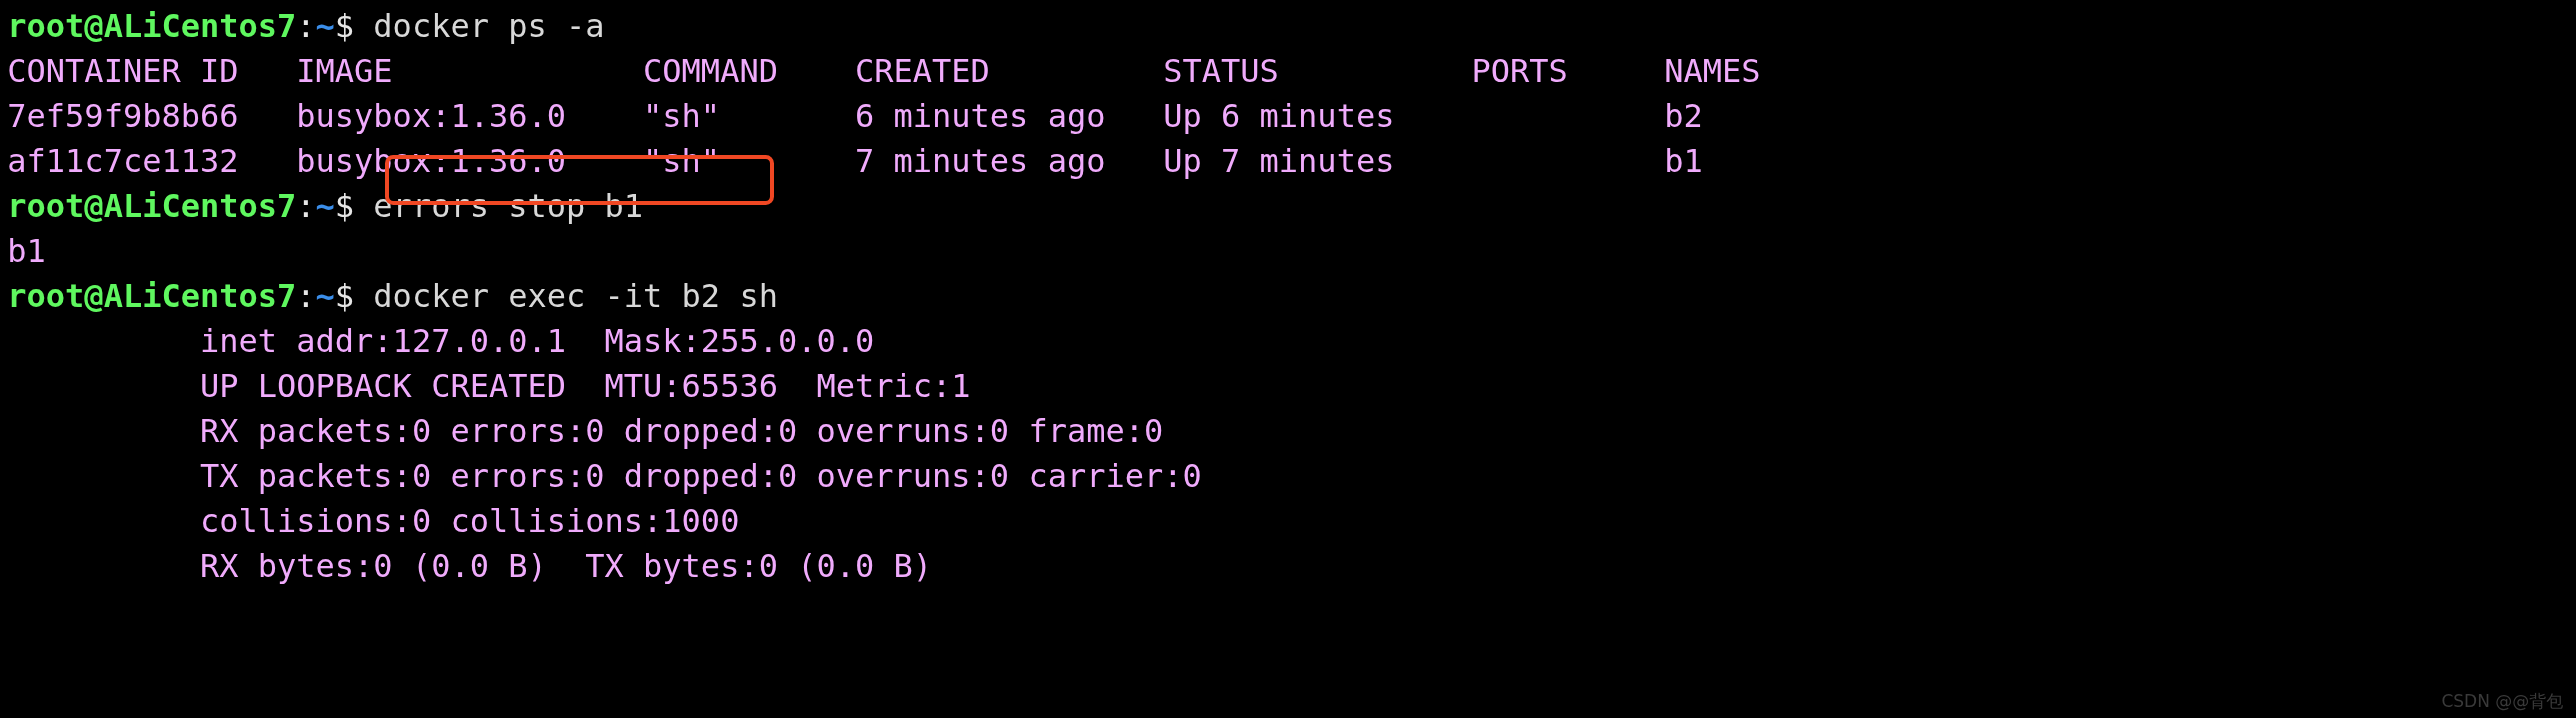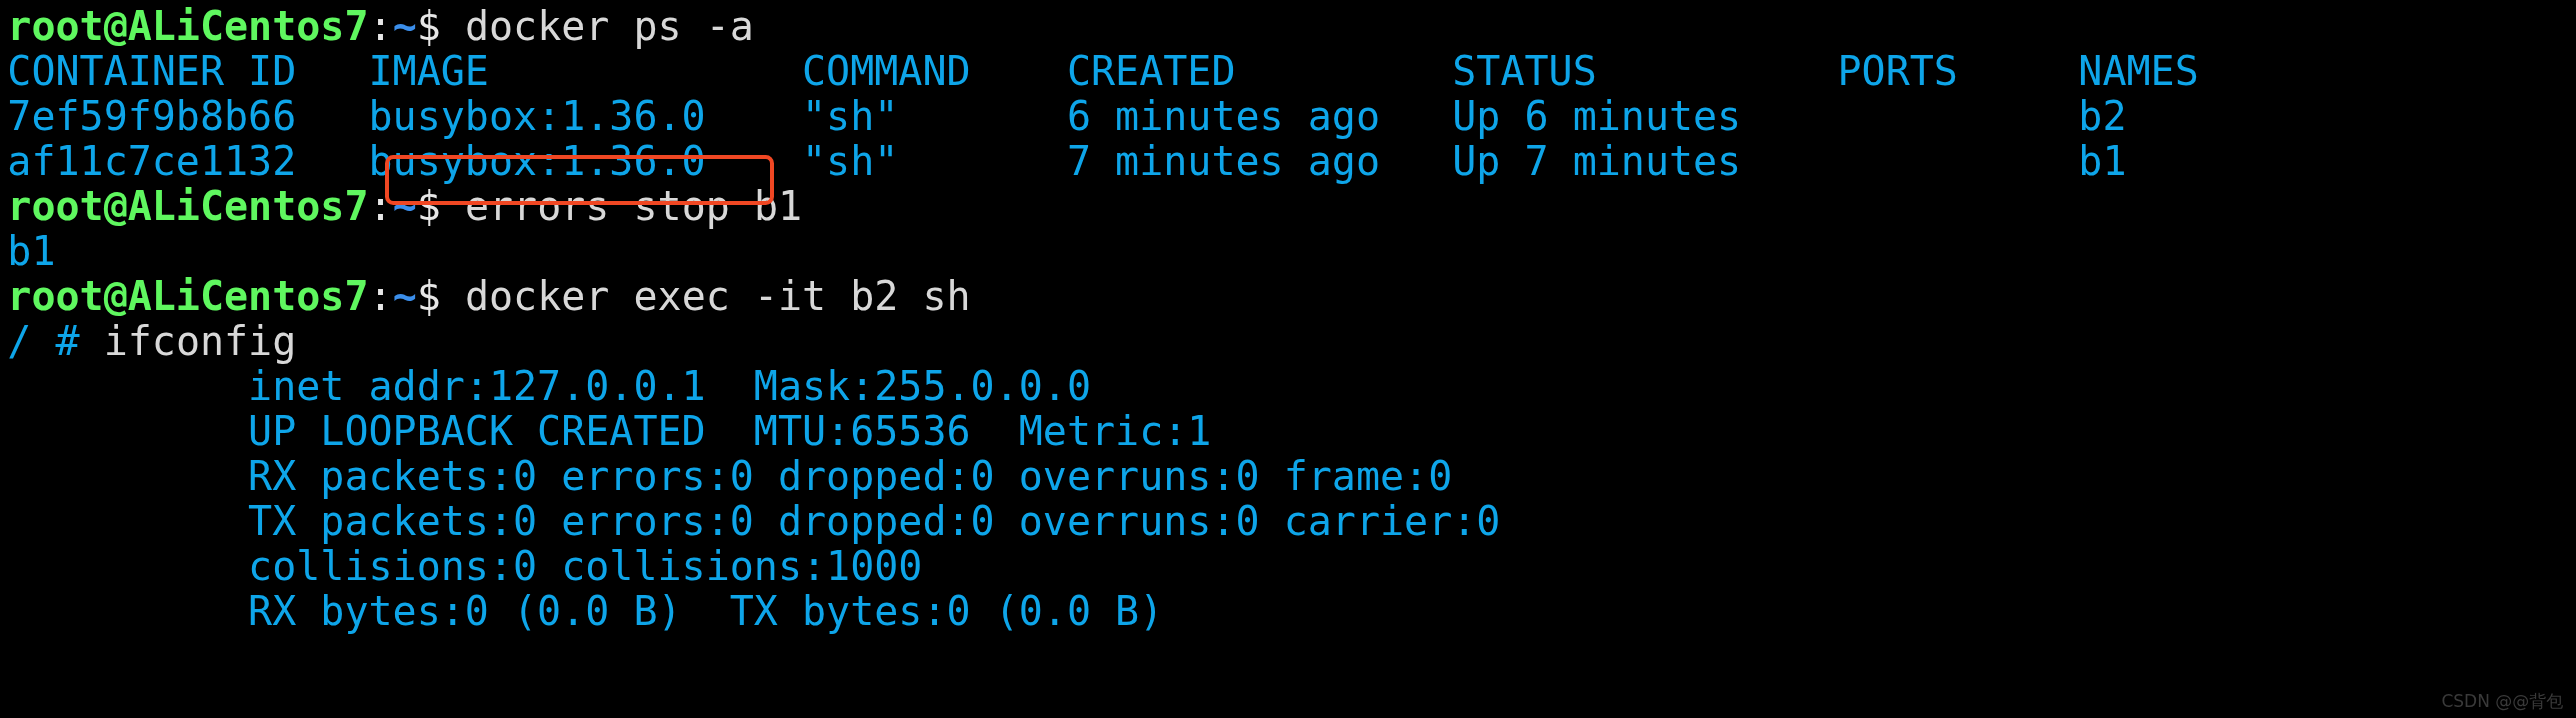--- a/index.html
+++ b/index.html
@@ -20,21 +20,21 @@
     height: 718px;
     background: #000000;
     box-sizing: border-box;
     padding: 3.6px 0 0 7.3px;
   }
 
   .line {
     display: block;
     white-space: pre;
     font-family: "DejaVu Sans Mono", "Liberation Mono", monospace;
-    font-size: 40px;
+    font-size: 32px;
     line-height: 45px;
     color: #d8d8d8;
     letter-spacing: 0px;
     height: 45px;
   }
 
   .seg { white-space: pre; }
 
   .user-host {
     color: #5ff75f;
@@ -47,21 +47,21 @@
     color: #3b8eea;
     font-weight: bold;
   }
   .dollar {
     color: #e6e6e6;
   }
   .cmd {
     color: #d8d8d8;
   }
   .out {
-    color: #0ea5e9;
+    color: #f0abfc;
   }
 
   
   #highlight-box {
     position: absolute;
     left: 385px;
     top: 155px;
     width: 389px;
     height: 50px;
     border: 4.5px solid #f04723;
@@ -92,21 +92,20 @@
   <div class="line out">7ef59f9b8b66   busybox:1.36.0    "sh"       6 minutes ago   Up 6 minutes              b2</div>
 
   <div class="line out">af11c7ce1132   busybox:1.36.0    "sh"       7 minutes ago   Up 7 minutes              b1</div>
 
   <div class="line"><span class="seg user-host">root@ALiCentos7</span><span class="seg colon">:</span><span class="seg path-tilde">~</span><span class="seg dollar">$</span><span class="seg cmd"> errors stop b1</span></div>
 
   <div class="line out">b1</div>
 
   <div class="line"><span class="seg user-host">root@ALiCentos7</span><span class="seg colon">:</span><span class="seg path-tilde">~</span><span class="seg dollar">$</span><span class="seg cmd"> docker exec -it b2 sh</span></div>
 
-  <div class="line"><span class="seg out">/ #</span><span class="seg cmd"> ifconfig</span></div>
 
   <div class="line out">          inet addr:127.0.0.1  Mask:255.0.0.0</div>
   <div class="line out">          UP LOOPBACK CREATED  MTU:65536  Metric:1</div>
   <div class="line out">          RX packets:0 errors:0 dropped:0 overruns:0 frame:0</div>
   <div class="line out">          TX packets:0 errors:0 dropped:0 overruns:0 carrier:0</div>
   <div class="line out">          collisions:0 collisions:1000</div>
   <div class="line out">          RX bytes:0 (0.0 B)  TX bytes:0 (0.0 B)</div>
 
   <div class="line out"></div>
 

